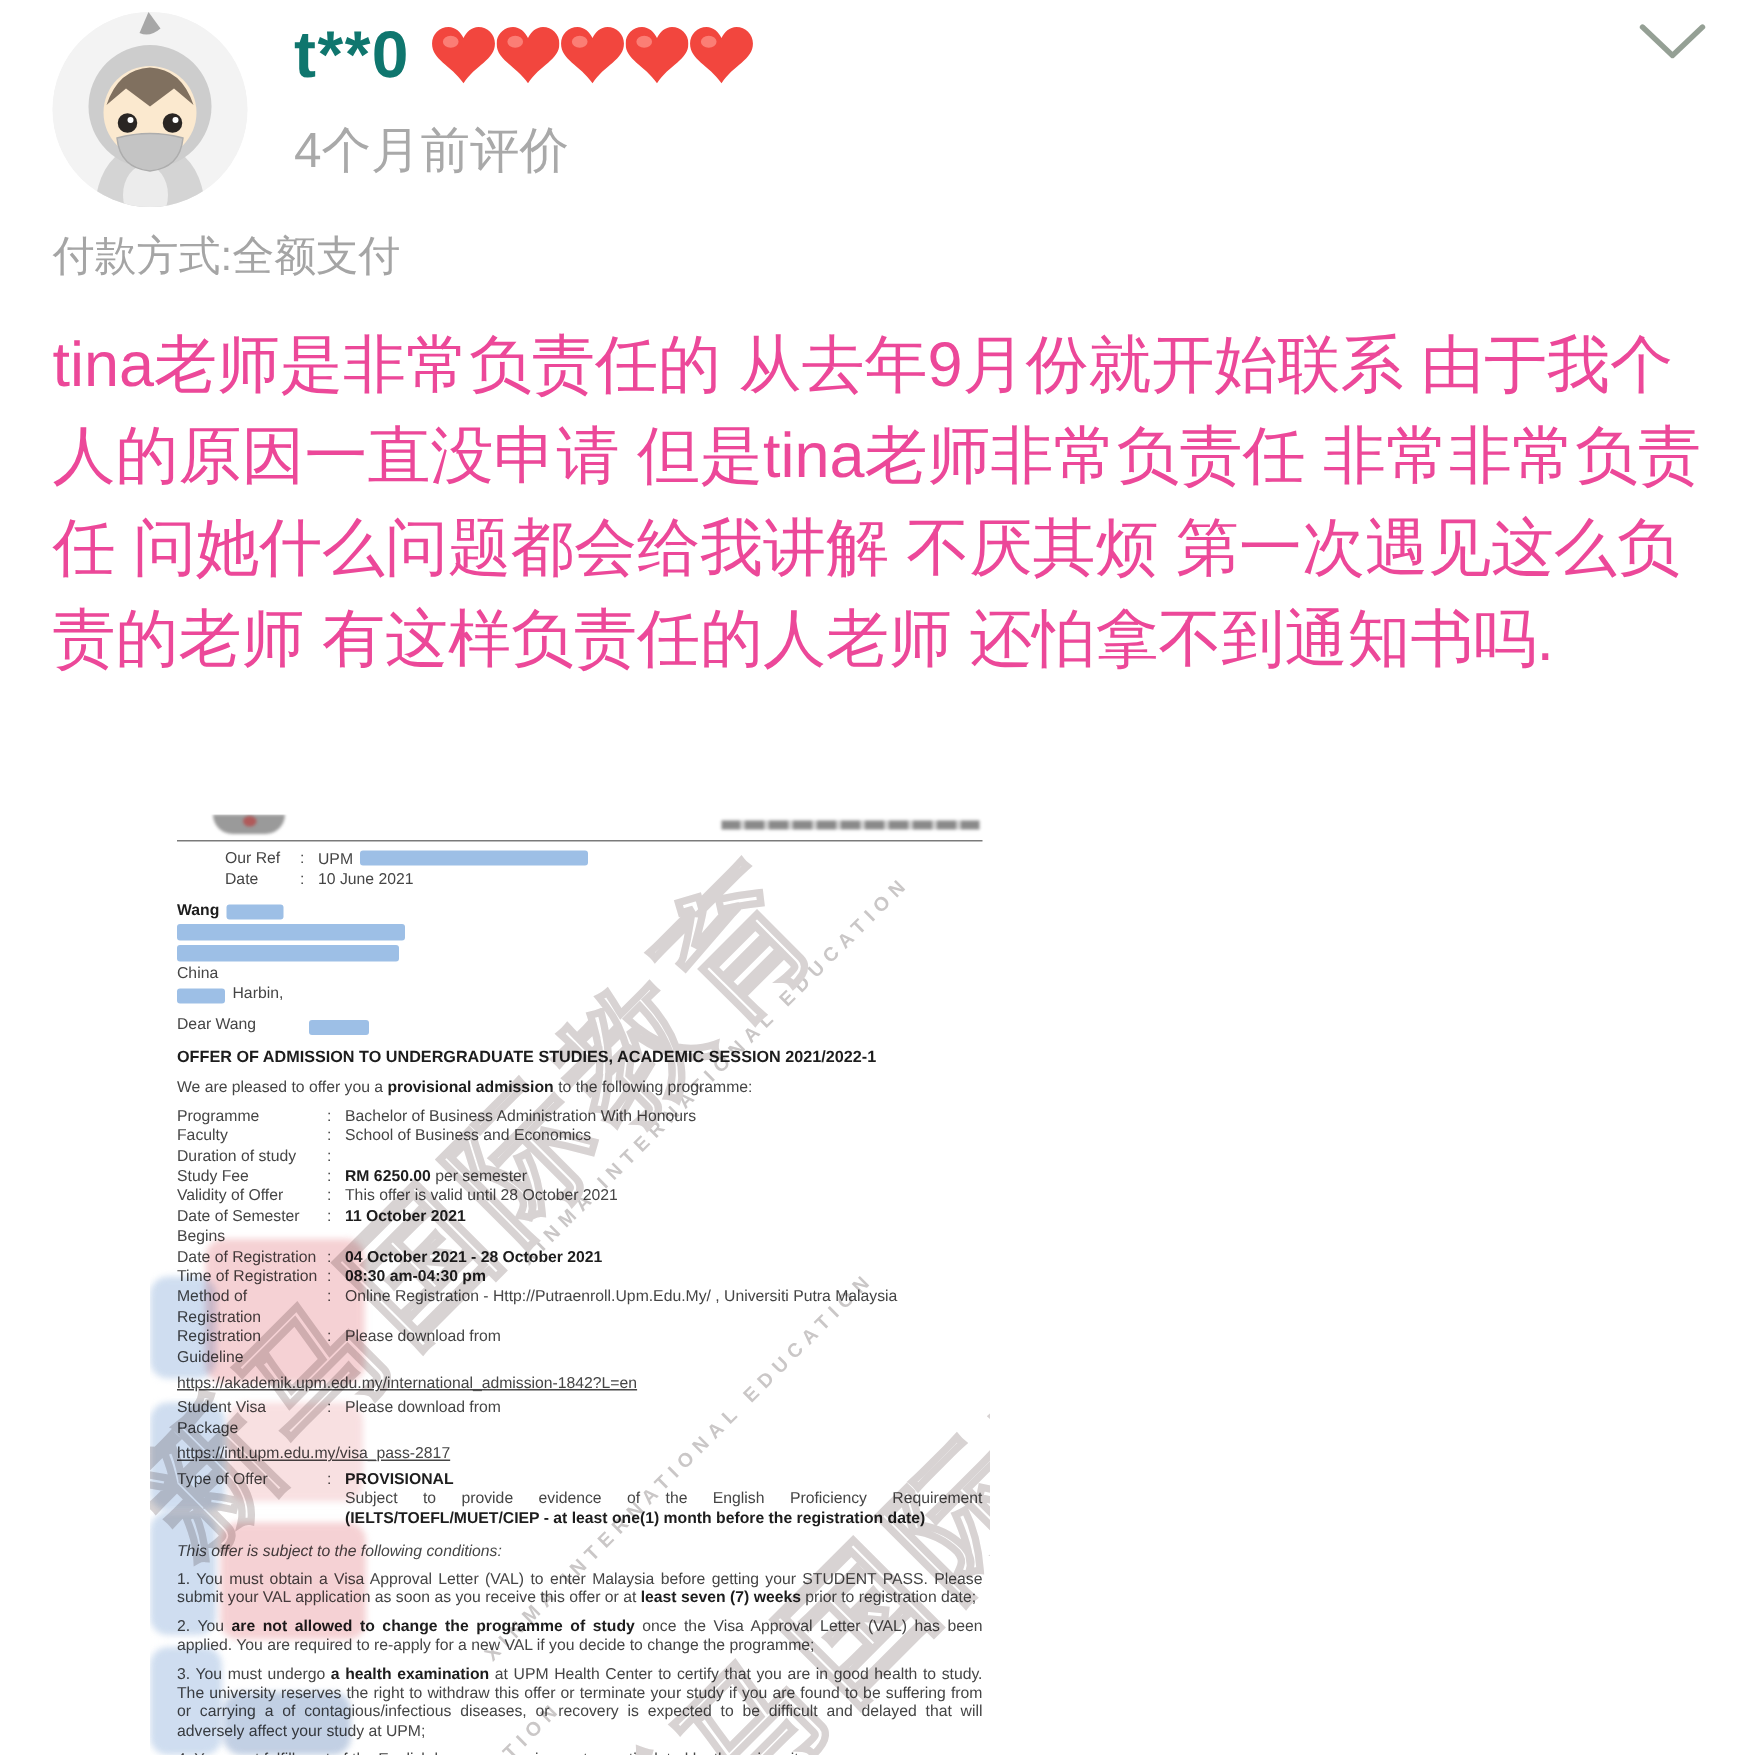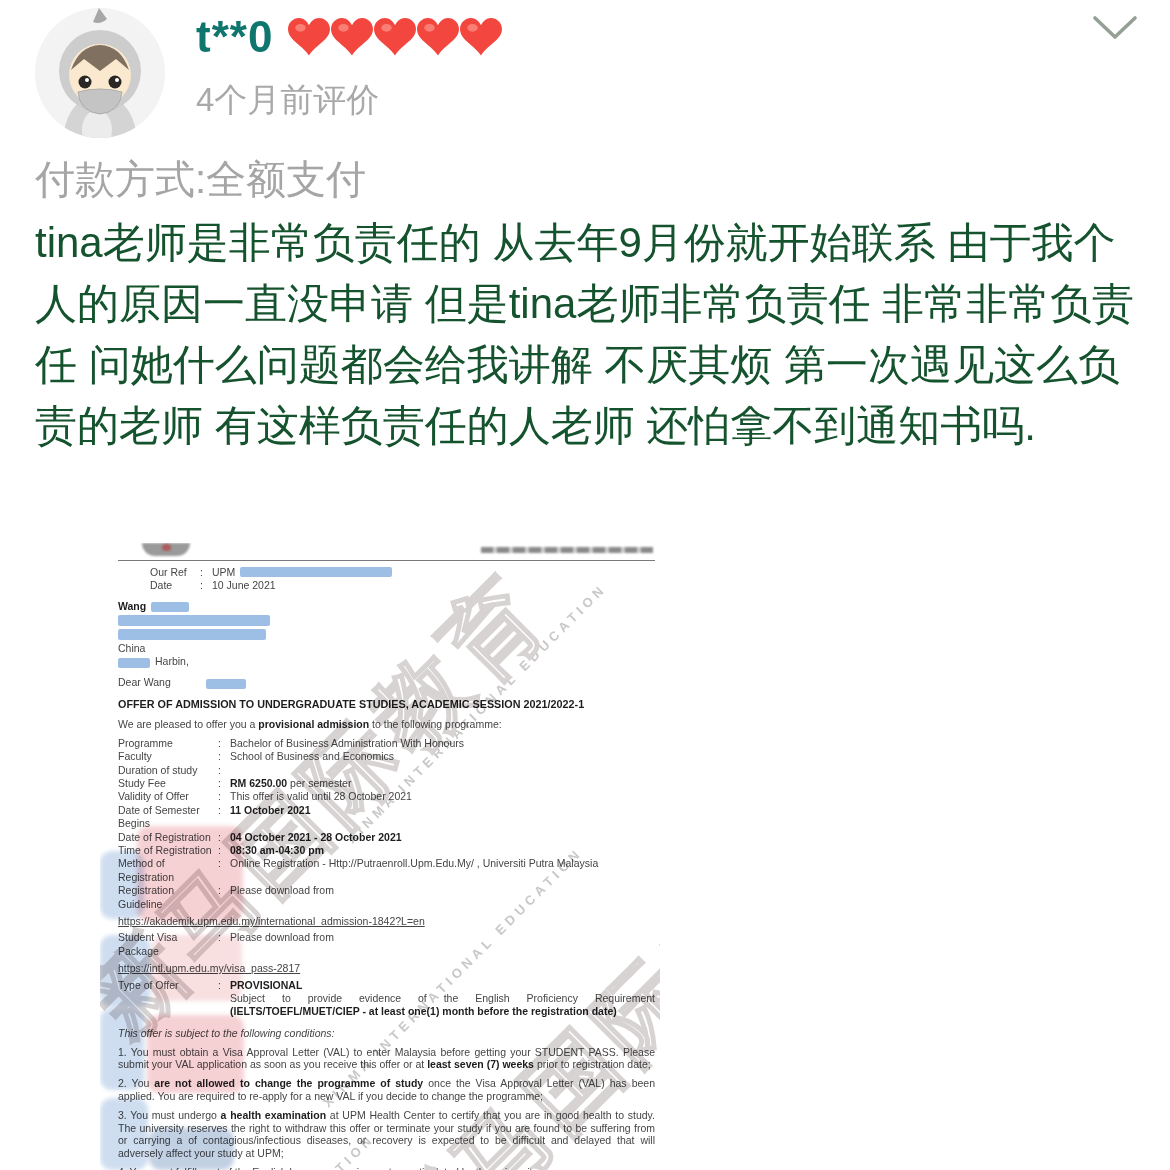--- a/index.html
+++ b/index.html
@@ -10,24 +10,24 @@
   
   .avatar-wrap { position:absolute; left:35px; top:8px; width:130px; height:130px;
                  border-radius:50%; overflow:hidden; background:#f3f3f3; }
   .name-row { position:absolute; left:196px; top:12px; display:flex; align-items:center; }
   .username { font-size:44px; font-weight:700; color:#0f766e; letter-spacing:1px; }
   .hearts { display:flex; margin-left:14px; }
   .hearts svg { width:42px; height:38px; margin-left:1px; }
   .time-label { position:absolute; left:196px; top:78px; font-size:33px; color:#a9a9a9; }
   .chevron { position:absolute; left:1092px; top:14px; }
 
-  .payment-label { position:absolute; left:35px; top:152px; font-size:40px; color:#a5a5a5;text-align:center; }
+  .payment-label { position:absolute; left:35px; top:152px; font-size:28px; color:#a5a5a5;text-align:center; }
 
   .review-body { position:absolute; left:35px; top:212px; width:1104px;
-                 font-size:42px; line-height:61px; color:#14532d; word-break:break-all; }
+                 font-size:42px; line-height:61px; color:#ec4899; word-break:break-all; }
 
   
   .doc { position:absolute; left:100px; top:543px; width:560px; height:627px;
          overflow:hidden; font-size:10.5px; line-height:12.8px; color:#454545;
          cursor:pointer; }
   .doc b { color:#1d1d1d; }
   .doc-inner { position:relative; z-index:1; margin-left:18px; width:537px; }
 
   .doc-head { position:relative; height:15px; }
   .logo-remnant { position:absolute; left:24px; top:0; width:48px; height:13px;

